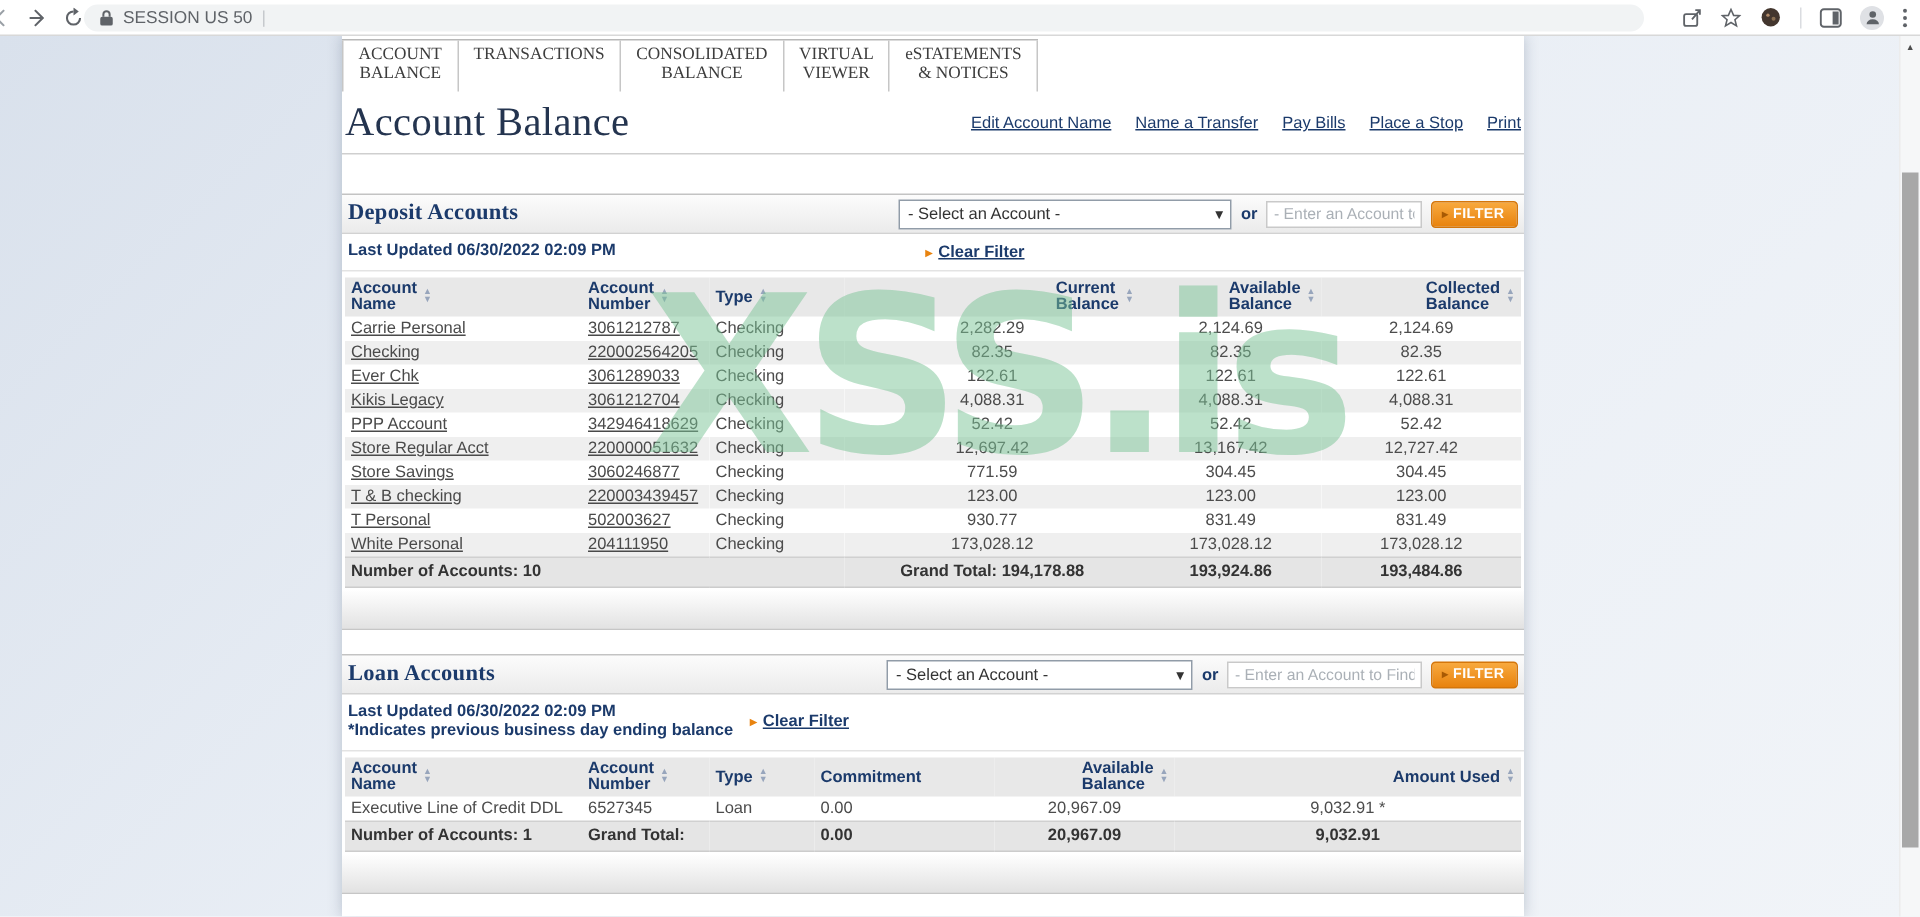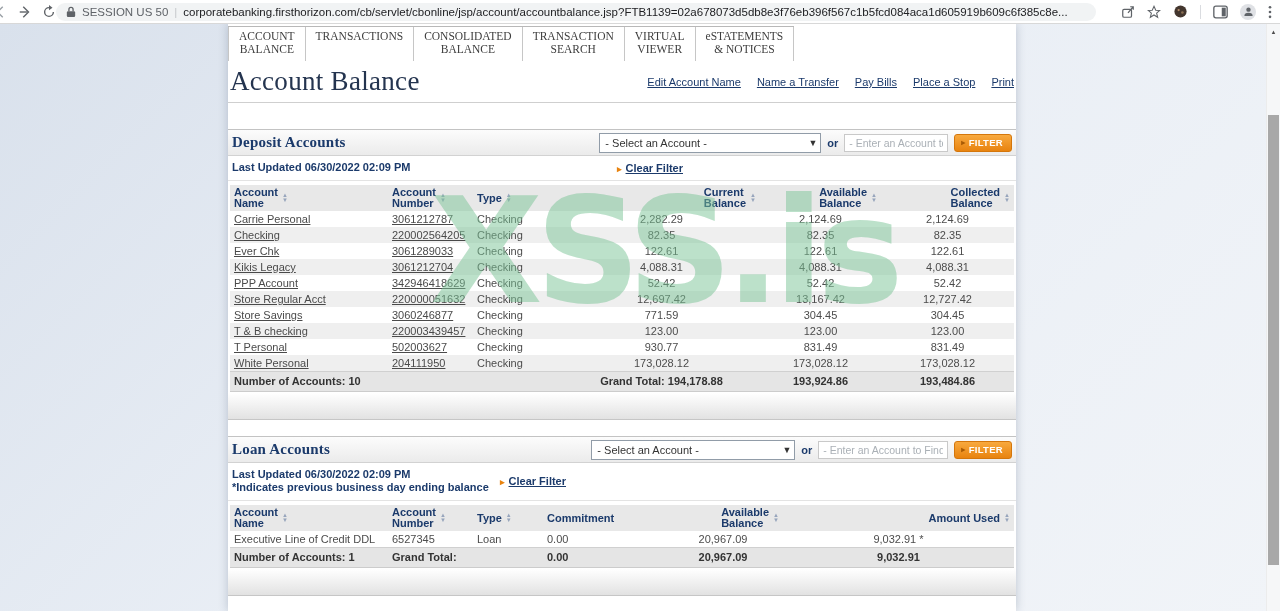--- a/index.html
+++ b/index.html
@@ -117,21 +117,20 @@
         <path d="M8 0 L12 3 L8 6 Z" fill="#5f6368"></path>
       </svg>
   </div>
   <div class="urlbar">
     <svg width="10" height="12" viewBox="0 0 12 14">
         <rect x="1" y="6" width="10" height="7" rx="1.5" fill="#5f6368"></rect>
         <path d="M3.5 6 V4 a2.5 2.5 0 0 1 5 0 V6" stroke="#5f6368" stroke-width="1.6" fill="none"></path>
       </svg>
     <span class="session">SESSION US 50</span>
     <span class="sep">|</span>
-    <span class="url">corporatebanking.firsthorizon.com/cb/servlet/cbonline/jsp/account/accountbalance.jsp?FTB1139=02a678073d5db8e3f76eb396f567c1b5fcd084aca1d605919b609c6f385c8e...</span>
   </div>
   <div class="chrome-right">
     <svg width="14" height="14" viewBox="0 0 16 16">
         <rect x="2" y="5" width="10" height="9" rx="1.5" stroke="#5f6368" stroke-width="1.4" fill="none"></rect>
         <path d="M8 9 L14 2 M10.5 2 H14 V5.5" stroke="#5f6368" stroke-width="1.4" fill="none"></path>
       </svg>
     <svg width="14" height="14" viewBox="0 0 16 16">
         <path d="M8 1.5 L10 6 L14.5 6.3 L11 9.3 L12.2 14 L8 11.4 L3.8 14 L5 9.3 L1.5 6.3 L6 6 Z" stroke="#5f6368" stroke-width="1.2" fill="none"></path>
       </svg>
     <svg width="15" height="15" viewBox="0 0 16 16">
@@ -160,22 +159,20 @@
 
 <div class="page">
   <div class="content">
 
     <nav class="tabs">
       <div class="tab">ACCOUNT
 BALANCE</div>
       <div class="tab">TRANSACTIONS</div>
       <div class="tab">CONSOLIDATED
 BALANCE</div>
-      <div class="tab">TRANSACTION
-SEARCH</div>
       <div class="tab">VIRTUAL
 VIEWER</div>
       <div class="tab">eSTATEMENTS
 &amp; NOTICES</div>
     </nav>
 
     <div class="title-row">
       <h1>Account Balance</h1>
       <div class="top-links">
         <a>Edit Account Name</a>

